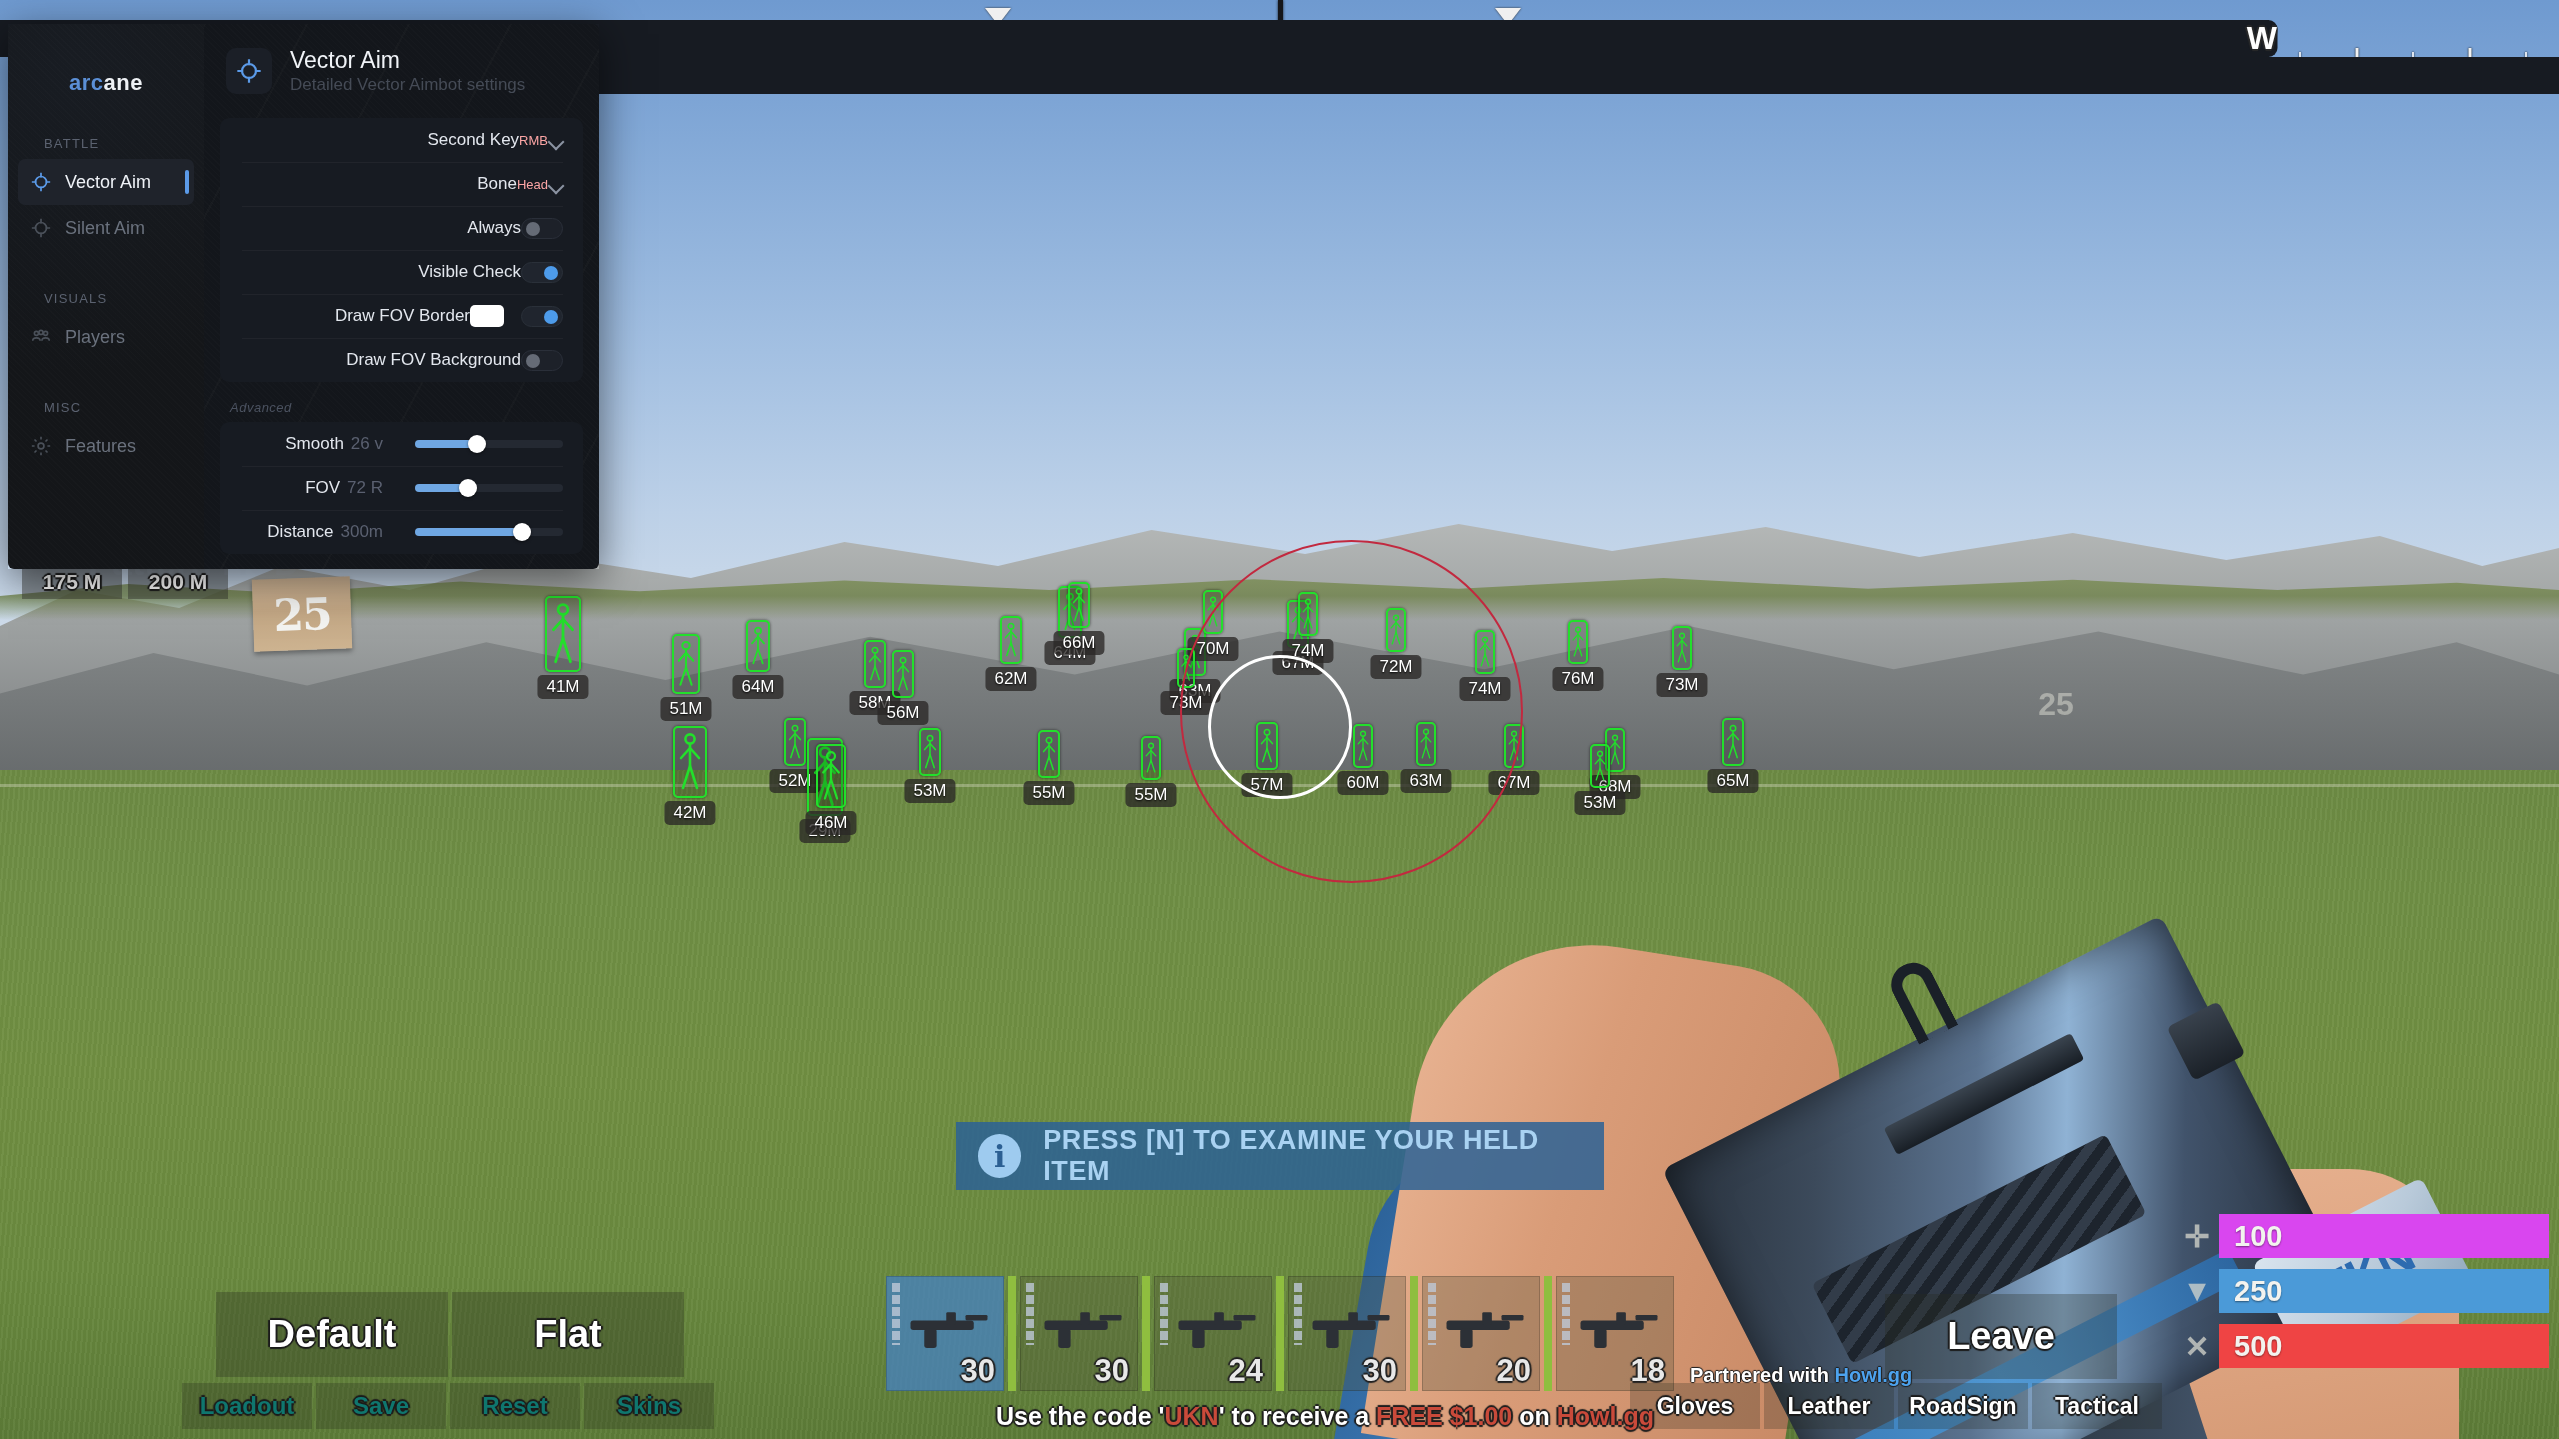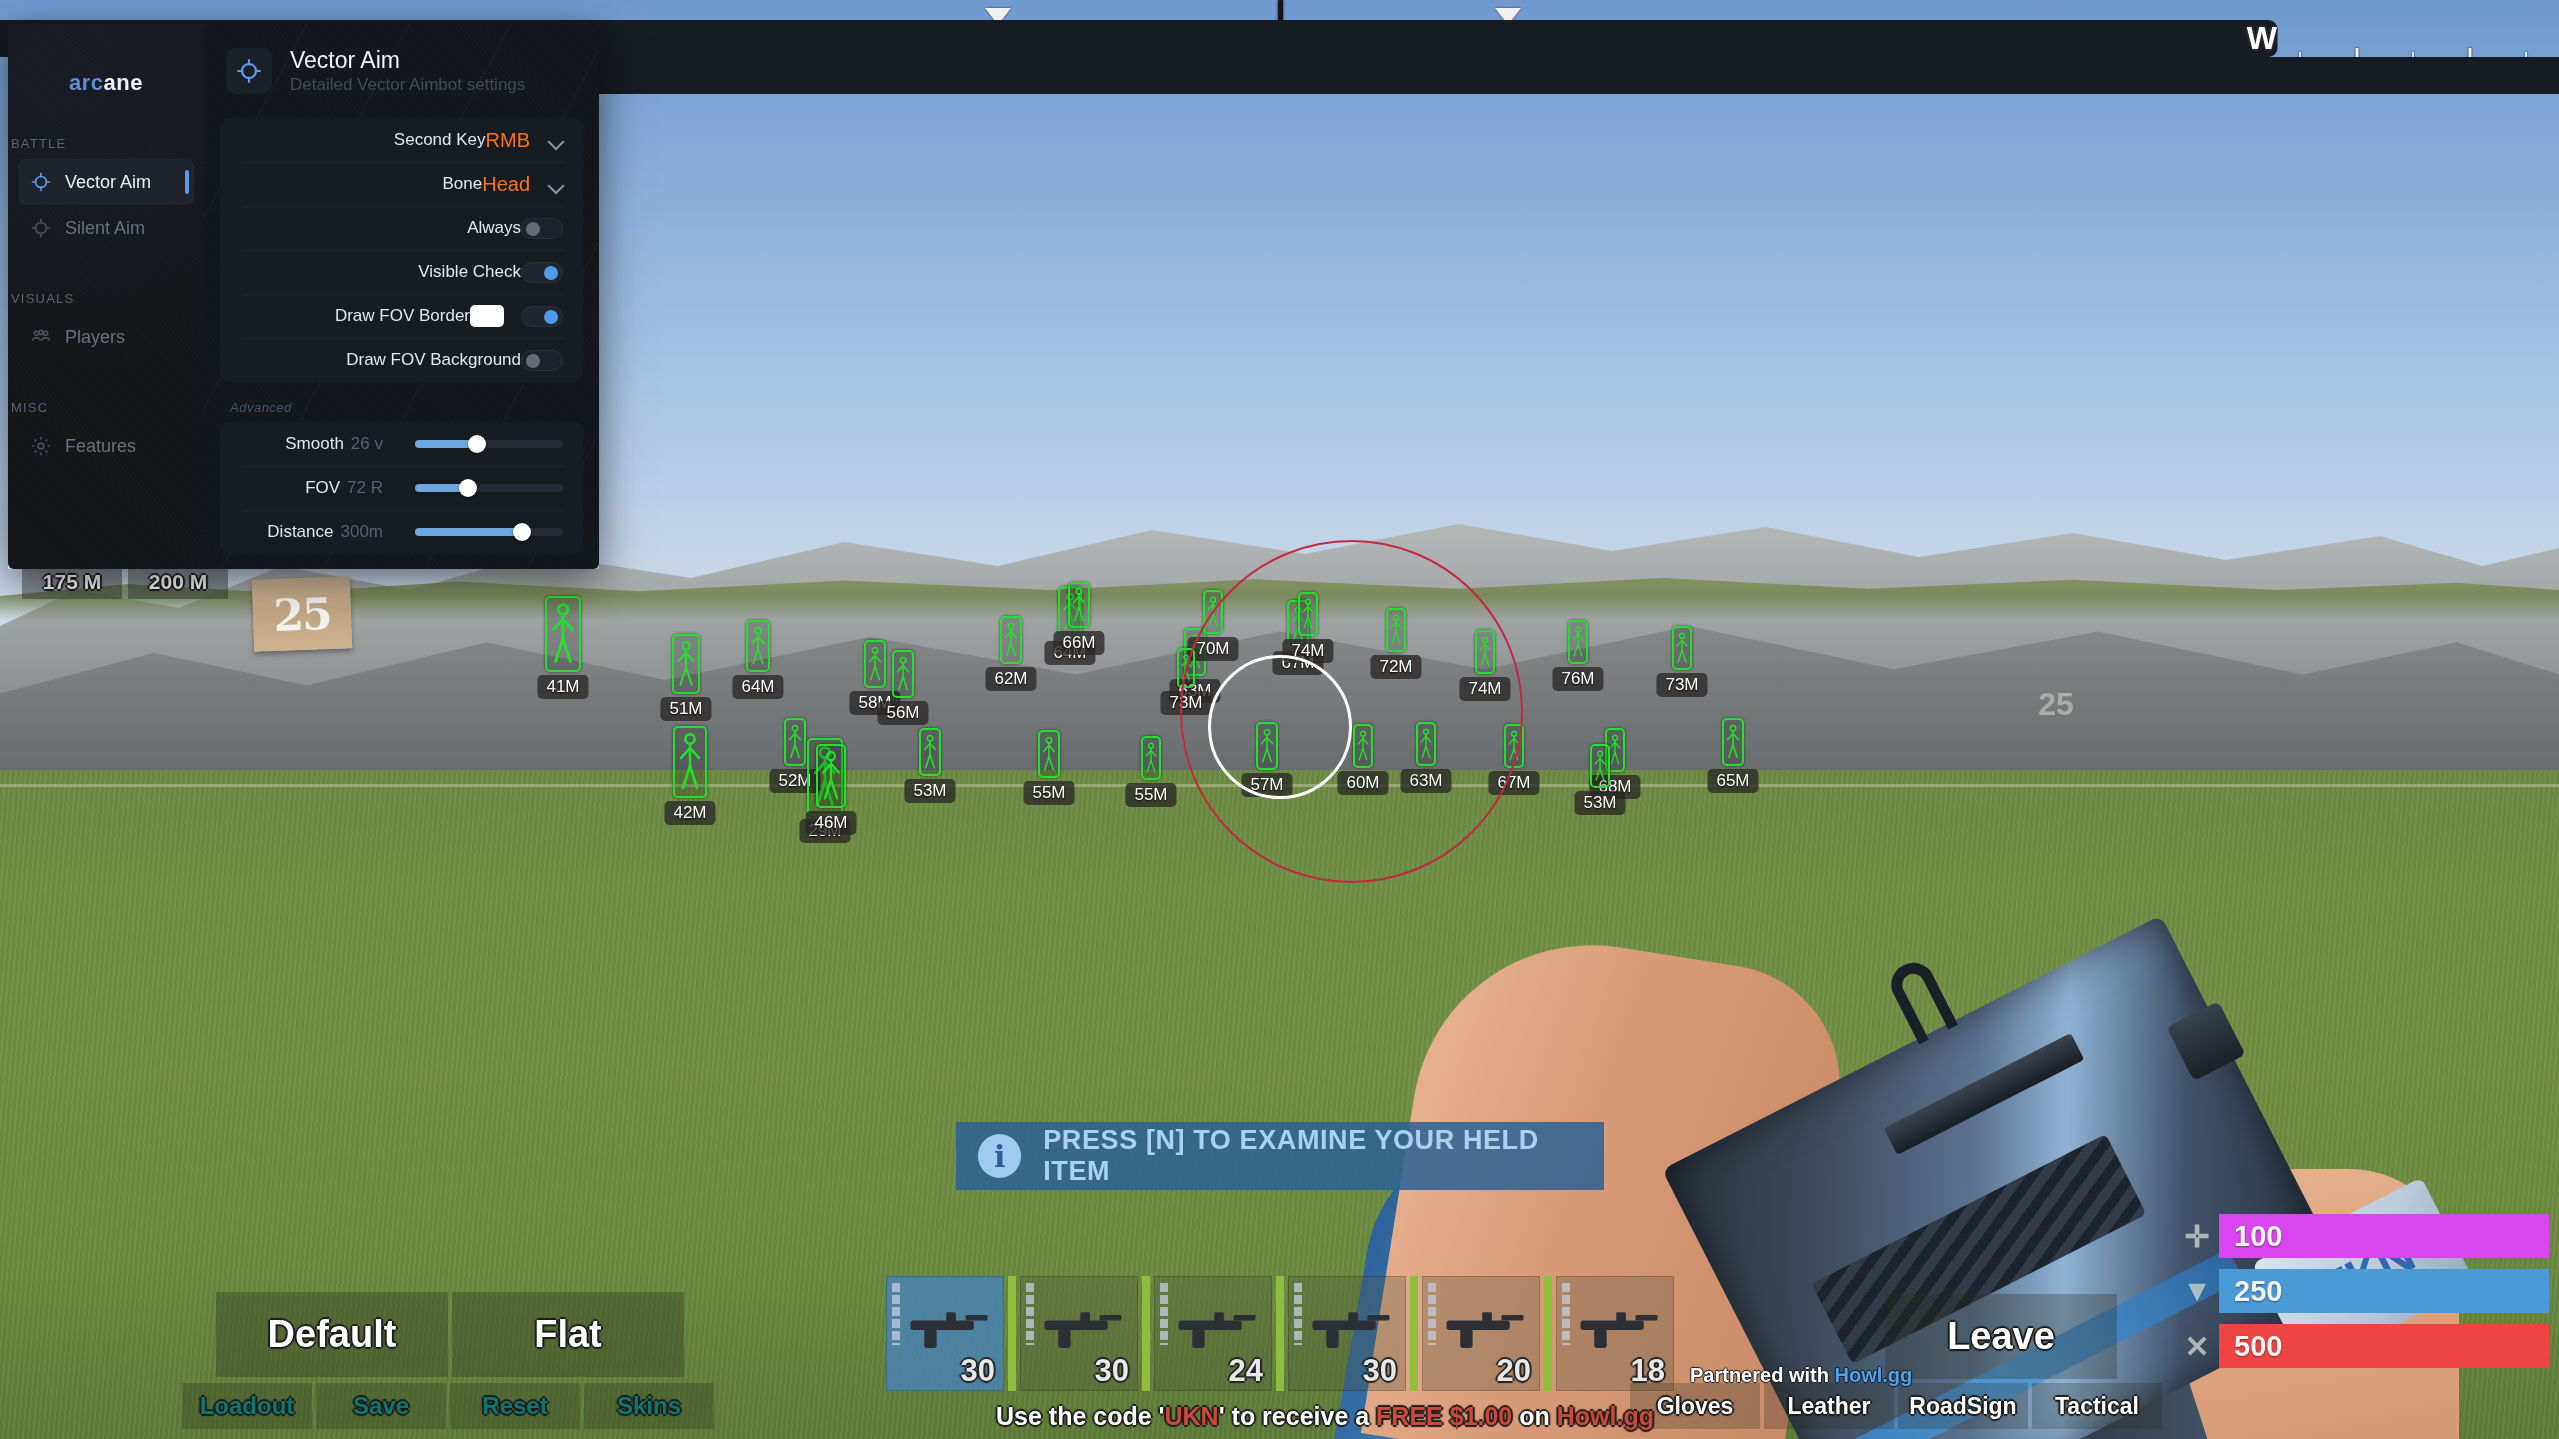--- a/index.html
+++ b/index.html
@@ -306,21 +306,21 @@
       radial-gradient(circle at 30% 8%, rgba(80,110,160,.07), transparent 60%),
       repeating-linear-gradient(45deg, rgba(255,255,255,.012) 0 1px, transparent 1px 4px);
   }
   .brand {
     text-align:center; padding-top:46px; font-size:22px; font-weight:bold;
     letter-spacing:.5px; position:relative; z-index:2;
   }
   .brand .b1 { color:#5b8fd6; }
   .brand .b2 { color:#eef1f5; }
   .sec-label {
-    margin:40px 0 8px 3px; font-size:13px; letter-spacing:1.2px;
+    margin:40px 0 8px 36px; font-size:13px; letter-spacing:1.2px;
     color:#5b6270; position:relative; z-index:2;
   }
   .nav-item {
     display:flex; align-items:center; gap:13px; height:46px; margin:0 10px;
     padding-left:12px; border-radius:7px; position:relative; z-index:2;
     color:#6a717d; font-size:18px;
   }
   .nav-item.active { background:#1f232b; color:#eef1f6; }
   .nav-item.active:after {
     content:""; position:absolute; right:5px; top:11px; width:4px; height:24px;
@@ -358,21 +358,21 @@
   .row {
     display:flex; align-items:center; height:44px; padding:0 20px 0 22px;
     position:relative;
   }
   .row + .row:before {
     content:""; position:absolute; left:22px; right:20px; top:0; height:1px;
     background:rgba(255,255,255,.045);
   }
   .row .lbl { color:#e3e7ee; font-size:17px; flex:1; white-space:nowrap; }
   .row .lbl .val { color:#5a6070; margin-left:7px; }
-  .sel { display:flex; align-items:center; gap:18px; color:#f97316; font-size:20px; }
+  .sel { display:flex; align-items:center; gap:0; color:#fca5a5; font-size:13px; }
   .caret { width:15px; height:9px; position:relative; }
   .caret:before {
     content:""; position:absolute; left:0; top:0; width:10px; height:10px;
     border-right:2px solid #8b93a2; border-bottom:2px solid #8b93a2;
     transform:rotate(45deg); margin-left:2px;
   }
   .toggle {
     width:42px; height:21px; border-radius:11px; position:relative; flex:none;
   }
   .toggle.off { background:#1d2129; border:1px solid #2a2f39; }

